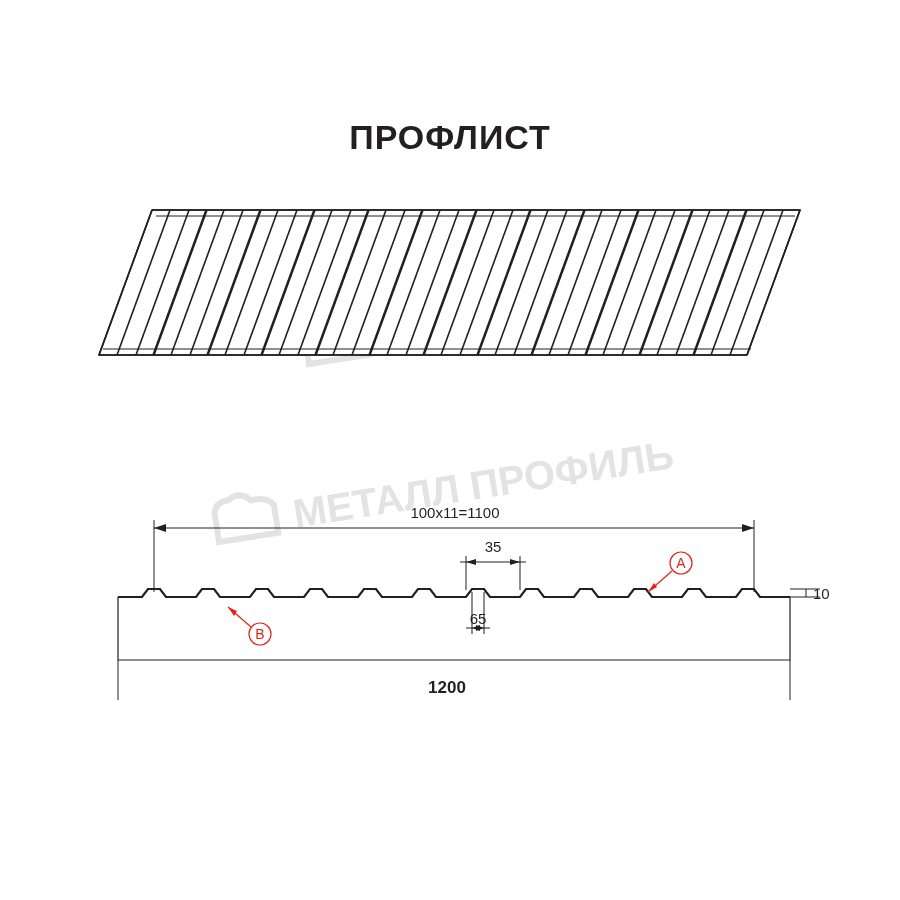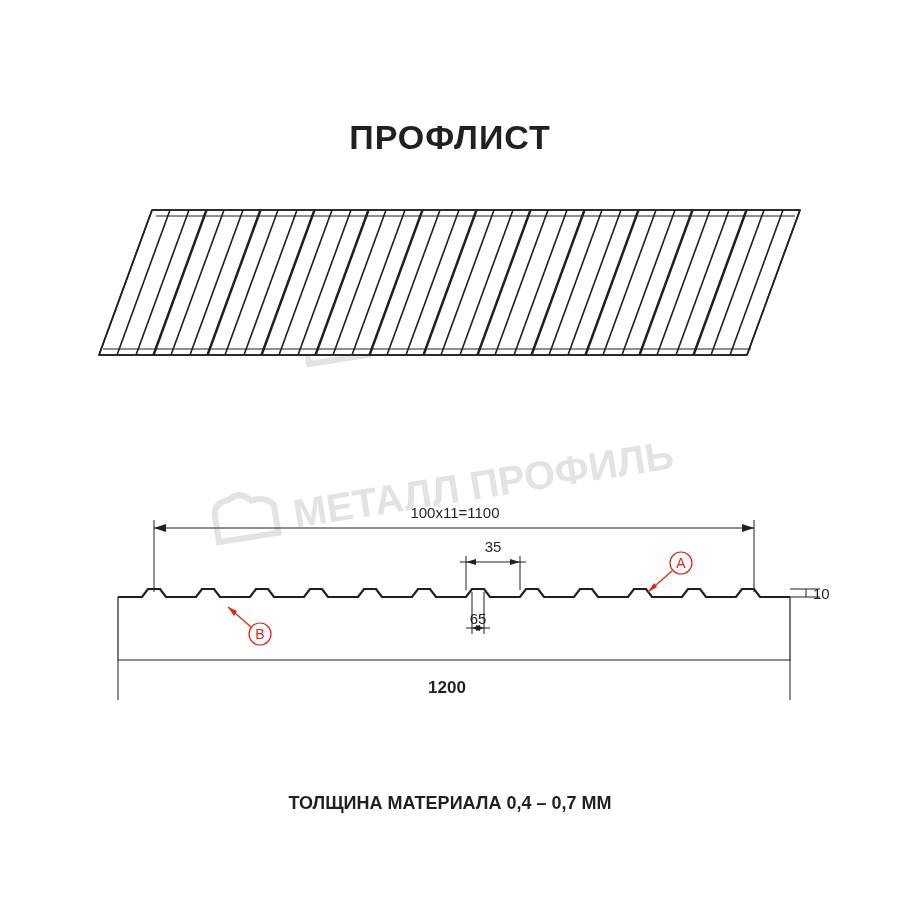--- a/index.html
+++ b/index.html
@@ -82,21 +82,20 @@
     font-size: 14px;
     fill: #e2231a;
   }
 </style>
 </head>
 <body>
 
 <div class="page">
 
   <div class="title">ПРОФЛИСТ</div>
-  <div class="footer-note">ТОЛЩИНА МАТЕРИАЛА 0,4 – 0,7 ММ</div>
 
   <svg class="art" width="900" height="900">
 
     <g class="wm" transform="translate(290,282) rotate(-9)">
       <g>
         <path d="M6,56 L6,84 L66,84 L66,56 Q60,46 44,48 Q34,36 22,44 Q8,44 6,56 Z" fill="none" stroke="#e3e3e3" stroke-width="6"></path>
       </g>
       <text class="wm-text" x="84" y="82" font-size="40">МЕТАЛЛ ПРОФИЛЬ</text>
     </g>
 

